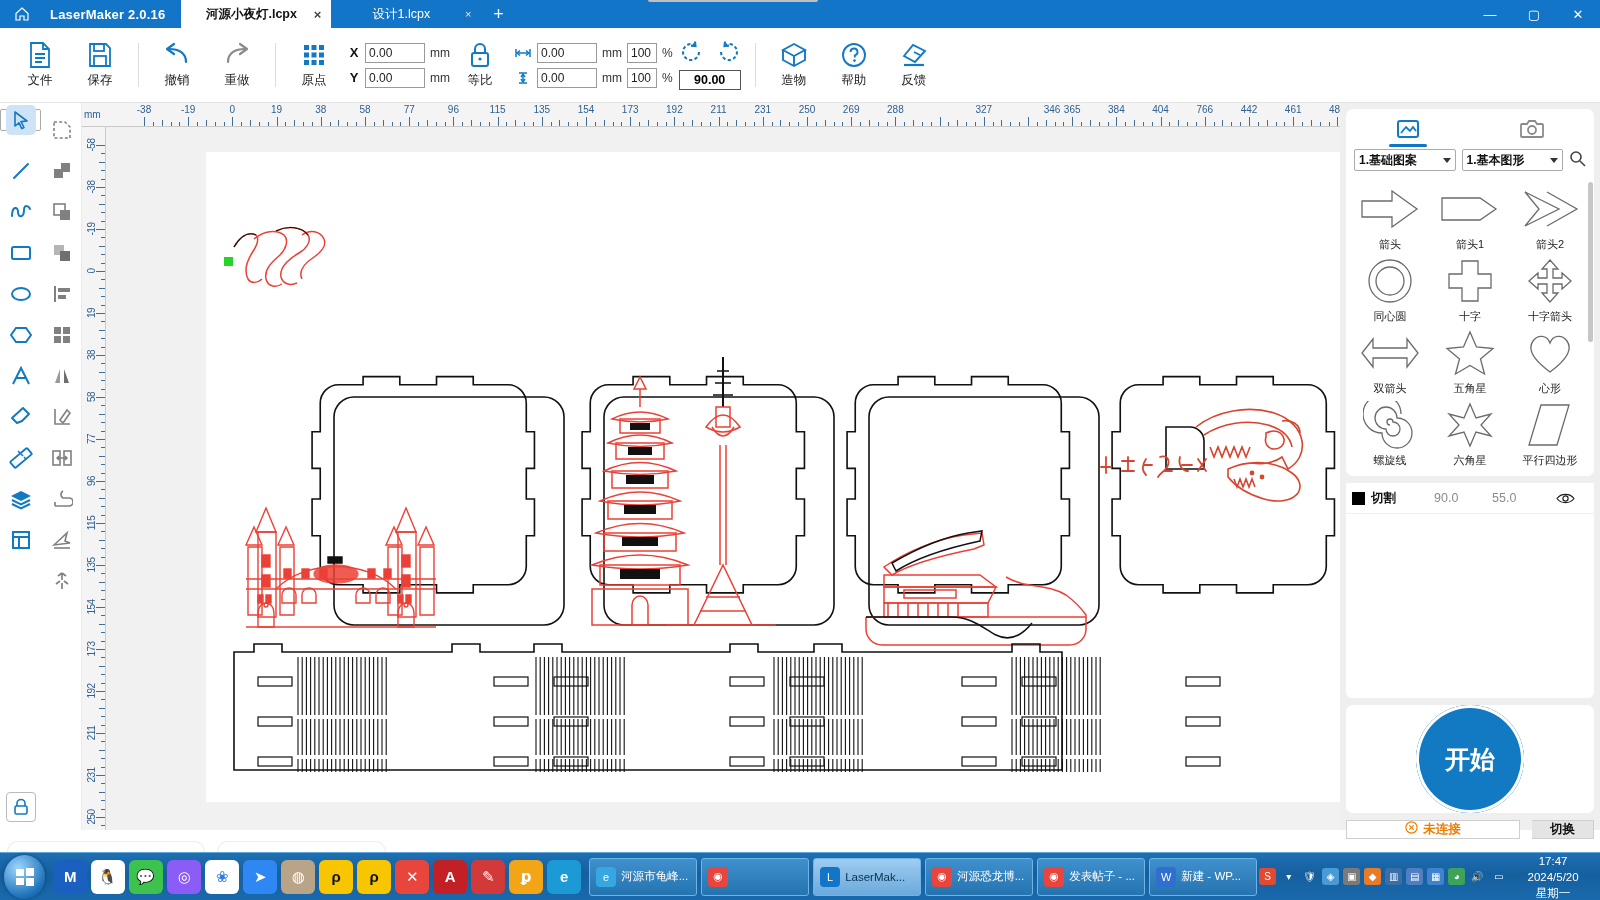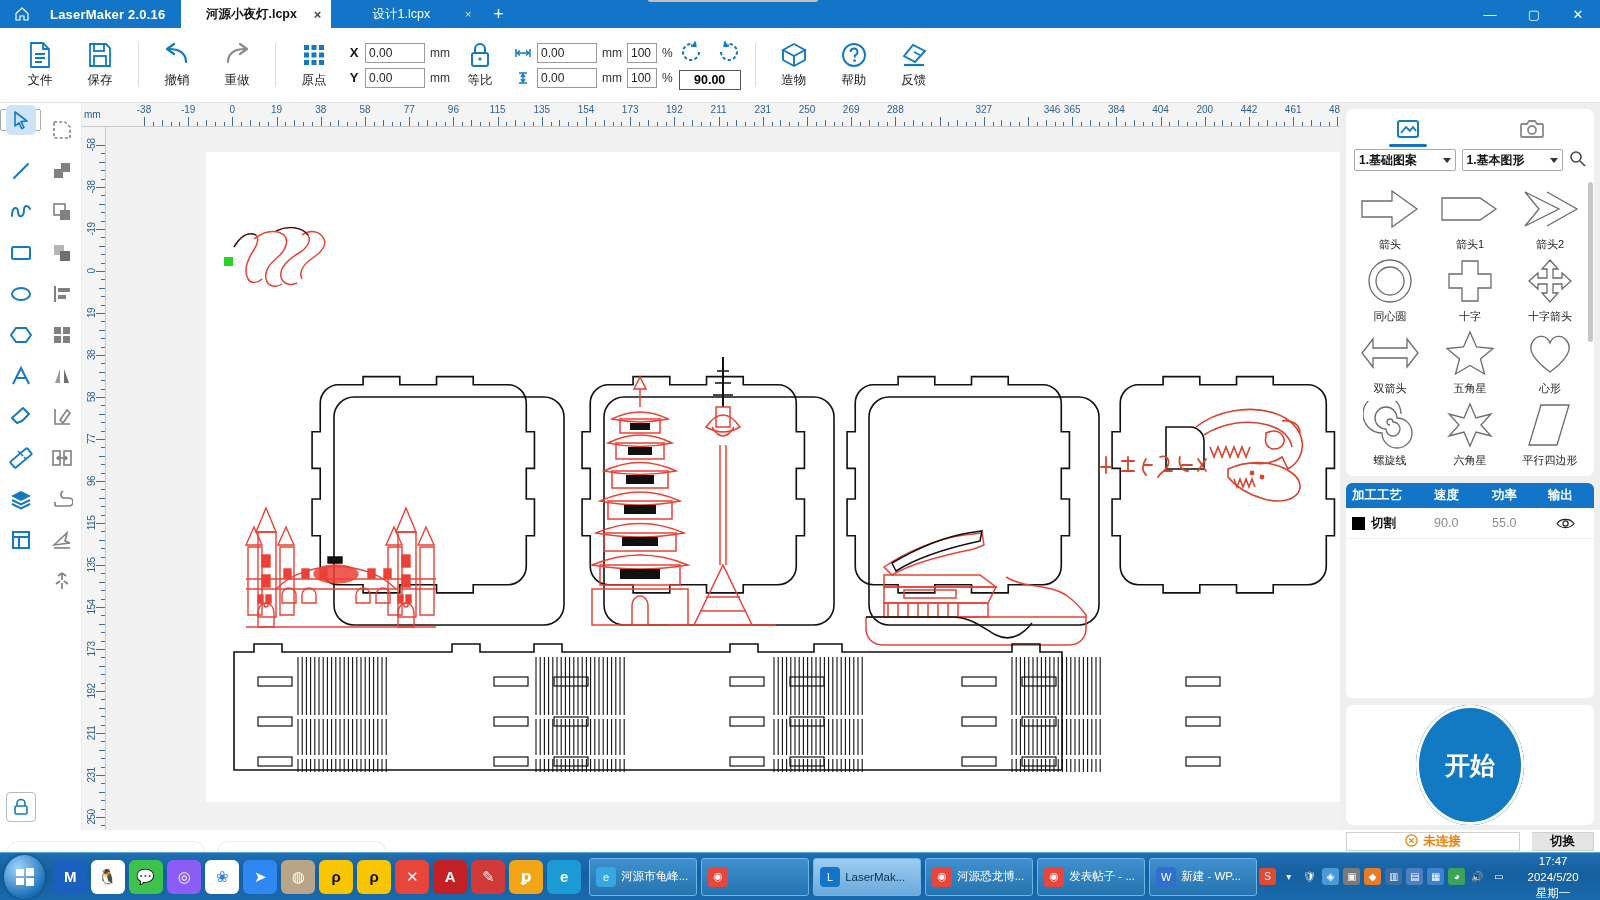--- a/index.html
+++ b/index.html
@@ -193,26 +193,26 @@
   .pt-row .c1 { display: flex; align-items: center; gap: 6px; padding-left: 6px; font-weight: bold; color: #111; }
   .pt-row .chip { width: 13px; height: 13px; }
   .pt-row .cv { padding-left: 6px; }
   .pt-row.dim .cv { color: #8c8c8c; }
   .pt-row.bold .cv { font-weight: bold; color: #111; }
   .eye { display: flex; justify-content: center; }
   .proc-body { min-height: 215px; border-radius: 0 0 6px 6px; }
 
   .start-card { flex: 1; display: flex; align-items: center; justify-content: center; }
   .start-btn {
-    width: 108px; height: 120px; border-radius: 50%; background: #1279c3;
+    width: 108px; height: 108px; border-radius: 50%; background: #1279c3;
     box-shadow: 0 0 0 3px #fff inset, 0 0 0 6px #1279c3 inset;
     color: #fff; font-size: 25px; font-weight: bold;
     display: flex; align-items: center; justify-content: center;
   }
-  .conn-bar { display: flex; gap: 12px; height: 26px; margin-bottom: 7px; }
+  .conn-bar { display: flex; gap: 12px; height: 26px; margin-bottom: 7px; font-family: Liberation Serif, serif; }
   .conn-status {
     flex: 1; background: #fff; border: 1px solid #cfcfcf; display: flex;
     align-items: center; justify-content: center; gap: 5px; color: #f07c00;
     font-size: 12.5px; font-weight: bold;
   }
   .conn-switch {
     width: 62px; background: #e4e4e4; border: 1px solid #cfcfcf; border-left: none;
     display: flex; align-items: center; justify-content: center; font-size: 12.5px;
     font-weight: bold; color: #111;
   }
@@ -735,21 +735,21 @@
         <div class="rh-tick" style="left: 1043.24px; height: 4px;"></div>
         <div class="rh-tick" style="left: 1052.08px; height: 6px;"></div>
         <div class="rh-tick" style="left: 1060.92px; height: 4px;"></div>
         <div class="rh-tick" style="left: 1069.76px; height: 4px;"></div>
         <div class="rh-num" style="left: 1078.6px;">404</div>
         <div class="rh-tick" style="left: 1078.6px; height: 9px;"></div>
         <div class="rh-tick" style="left: 1087.44px; height: 4px;"></div>
         <div class="rh-tick" style="left: 1096.28px; height: 6px;"></div>
         <div class="rh-tick" style="left: 1105.12px; height: 4px;"></div>
         <div class="rh-tick" style="left: 1113.96px; height: 4px;"></div>
-        <div class="rh-num" style="left: 1122.8px;">200</div>
+        <div class="rh-num" style="left: 1122.8px;">766</div>
         <div class="rh-tick" style="left: 1122.8px; height: 9px;"></div>
         <div class="rh-tick" style="left: 1131.64px; height: 4px;"></div>
         <div class="rh-tick" style="left: 1140.48px; height: 6px;"></div>
         <div class="rh-tick" style="left: 1149.32px; height: 4px;"></div>
         <div class="rh-tick" style="left: 1158.16px; height: 4px;"></div>
         <div class="rh-num" style="left: 1167px;">442</div>
         <div class="rh-tick" style="left: 1167px; height: 9px;"></div>
         <div class="rh-tick" style="left: 1175.84px; height: 4px;"></div>
         <div class="rh-tick" style="left: 1184.68px; height: 6px;"></div>
         <div class="rh-tick" style="left: 1193.52px; height: 4px;"></div>
@@ -1458,26 +1458,20 @@
                 <path d="M18 4 h28 l-12 40 H6 Z" fill="none" stroke="#6b6b6b" stroke-width="1.3"></path>
               </svg>
           </div>
           <div class="cap">平行四边形</div>
         </div>
       </div>
     </div>
 
     <div class="card proc-body">
       <div class="proc-table">
-        <div class="pt-head">
-          <div>加工工艺</div>
-          <div>速度</div>
-          <div>功率</div>
-          <div>输出</div>
-        </div>
         <div class="pt-row dim">
           <div class="c1">
             <span class="chip" style="background:#000"></span>
             <span>切割</span>
           </div>
           <div class="cv">90.0</div>
           <div class="cv">55.0</div>
           <div class="eye">
             <svg width="19" height="13" viewBox="0 0 19 13">
                 <path d="M1 6.5 C5 1 14 1 18 6.5 C14 12 5 12 1 6.5 Z" fill="none" stroke="#222" stroke-width="1.2"></path>

